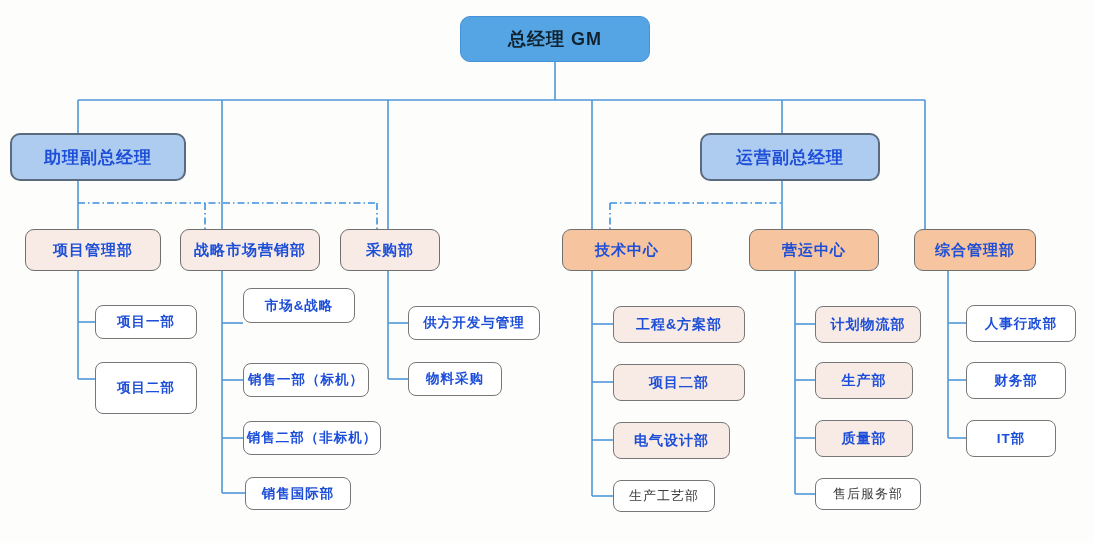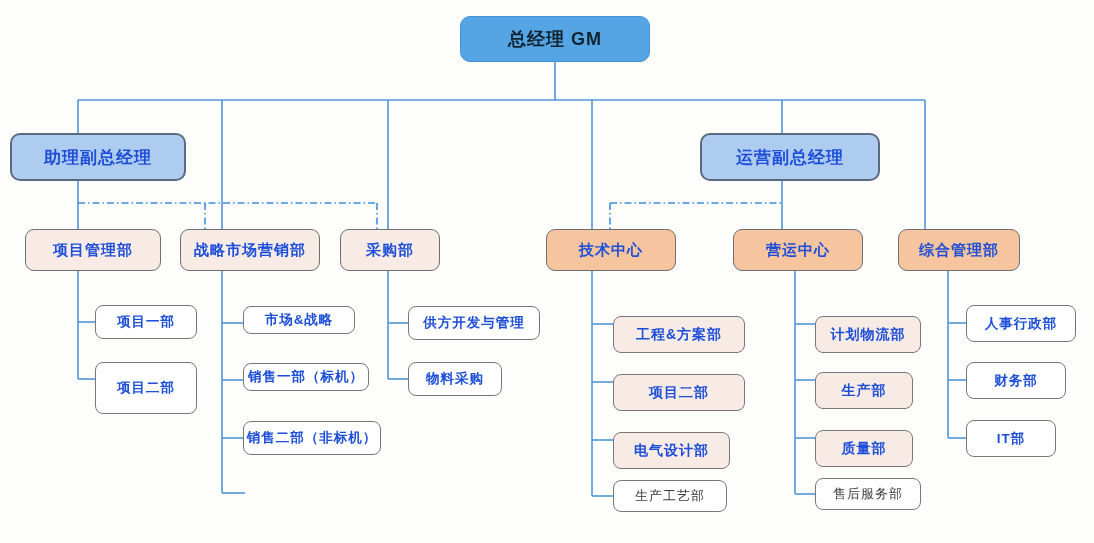--- a/index.html
+++ b/index.html
@@ -35,28 +35,28 @@
     border:2px solid #5b6b7d;
     border-radius:10px;
     font-size:17px;font-weight:bold;
   }
   .dept{
     border:1.6px solid #6f6f6f;
     border-radius:9px;
     font-size:15px;font-weight:bold;
   }
   .dept-light{background:#f8ebe5;}
-  .dept-accent{background:#f6c49e;}
+  .dept-accent{background:#f6c49e;margin-left:16px;}
   .child{
     border:1.4px solid #777777;
     border-radius:8px;
     font-size:13.5px;font-weight:600;
     background:#ffffff;
   }
-  .child-pink{background:#f8ebe5;font-weight:bold;font-size:14px;margin-top:10px;}
+  .child-pink{background:#f8ebe5;font-weight:bold;font-size:14px;}
   .child-plain{font-weight:400;color:#3a3a3a;font-size:13px;}
 </style>
 </head>
 <body>
 
 <div class="canvas">
 
   <svg class="wires" viewBox="0 0 1094 543" xmlns="http://www.w3.org/2000/svg">
     <g stroke="#4f96d9" stroke-width="1.6" fill="none">
 
@@ -123,31 +123,32 @@
   <div class="node dept dept-light" style="left:25px;top:229px;width:136px;height:42px">项目管理部</div>
   <div class="node dept dept-light" style="left:180px;top:229px;width:140px;height:42px">战略市场营销部</div>
   <div class="node dept dept-light" style="left:340px;top:229px;width:100px;height:42px">采购部</div>
   <div class="node dept dept-accent" style="left:546px;top:229px;width:130px;height:42px">技术中心</div>
   <div class="node dept dept-accent" style="left:733px;top:229px;width:130px;height:42px">营运中心</div>
   <div class="node dept dept-accent" style="left:898px;top:229px;width:122px;height:42px">综合管理部</div>
 
   <div class="node child" style="left:95px;top:305px;width:102px;height:34px">项目一部</div>
   <div class="node child" style="left:95px;top:362px;width:102px;height:52px">项目二部</div>
 
-  <div class="node child" style="left:243px;top:306px;width:112px;height:28px">市场&amp;战略</div>
-  <div class="node child" style="left:243px;top:363px;width:126px;height:28px">销售一部（标机）</div>
+  <div class="node child" style="left:243px;top:288px;width:112px;height:35px">市场&amp;战略</div>
+  <div class="node child" style="left:243px;top:363px;width:126px;height:34px">销售一部（标机）</div>
   <div class="node child" style="left:243px;top:421px;width:138px;height:34px">销售二部（非标机）</div>
+  <div class="node child" style="left:245px;top:477px;width:106px;height:33px">销售国际部</div>
 
   <div class="node child" style="left:408px;top:306px;width:132px;height:34px">供方开发与管理</div>
   <div class="node child" style="left:408px;top:362px;width:94px;height:34px">物料采购</div>
 
   <div class="node child child-pink" style="left:613px;top:306px;width:132px;height:37px">工程&amp;方案部</div>
   <div class="node child child-pink" style="left:613px;top:364px;width:132px;height:37px">项目二部</div>
   <div class="node child child-pink" style="left:613px;top:422px;width:117px;height:37px">电气设计部</div>
-  <div class="node child child-plain" style="left:613px;top:480px;width:114px;height:32px">生产工艺部</div>
+  <div class="node child child-plain" style="left:613px;top:480px;width:102px;height:32px">生产工艺部</div>
 
   <div class="node child child-pink" style="left:815px;top:306px;width:106px;height:37px">计划物流部</div>
   <div class="node child child-pink" style="left:815px;top:362px;width:98px;height:37px">生产部</div>
   <div class="node child child-pink" style="left:815px;top:420px;width:98px;height:37px">质量部</div>
   <div class="node child child-plain" style="left:815px;top:478px;width:106px;height:32px">售后服务部</div>
 
   <div class="node child" style="left:966px;top:305px;width:110px;height:37px">人事行政部</div>
   <div class="node child" style="left:966px;top:362px;width:100px;height:37px">财务部</div>
   <div class="node child" style="left:966px;top:420px;width:90px;height:37px">IT部</div>
 

